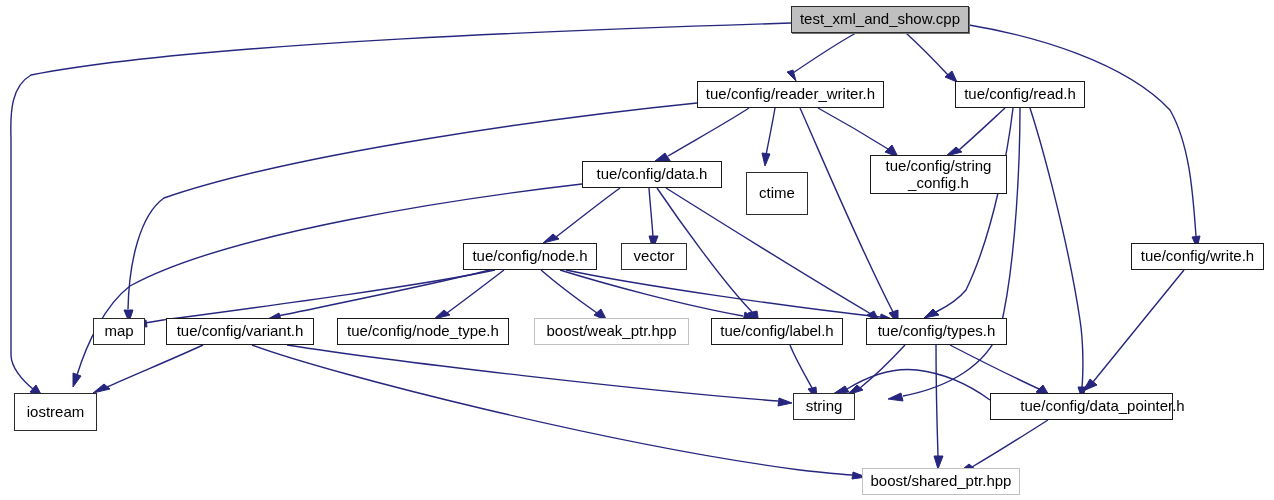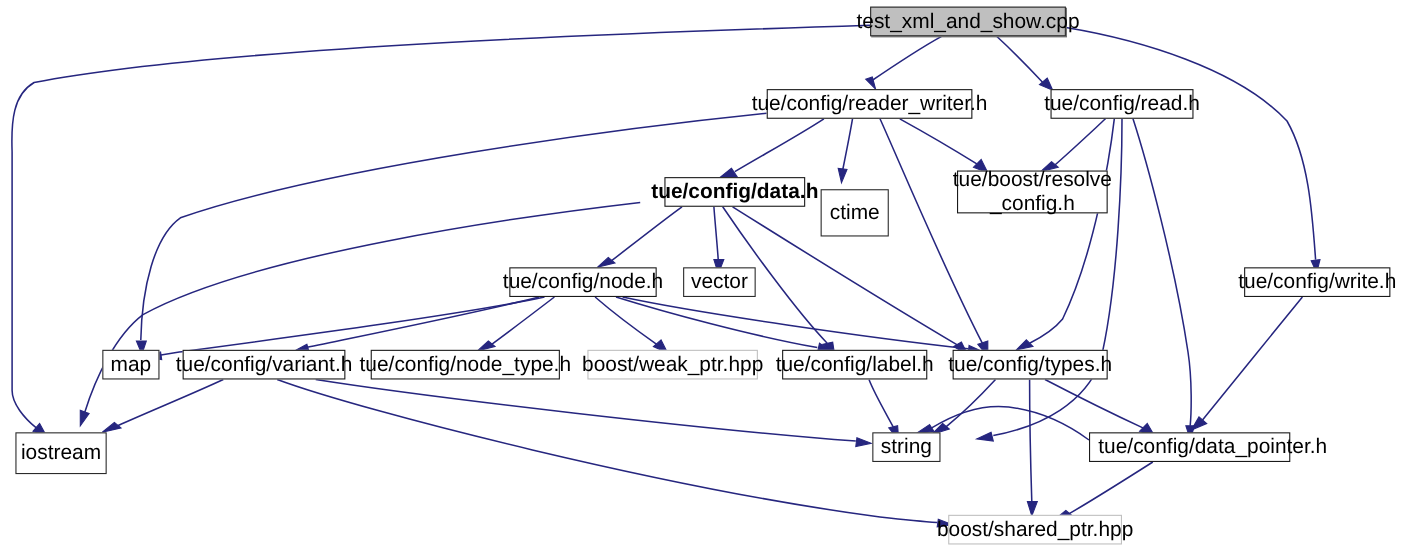--- a/index.html
+++ b/index.html
@@ -38,21 +38,21 @@
   }
   .node-box {
     position: absolute;
     box-sizing: border-box;
     display: flex;
     align-items: center;
     justify-content: center;
     text-align: center;
     line-height: 1.12;
     color: #000000;
-    font-size: 19px;
+    font-size: 15px;
     font-family: "Liberation Sans", sans-serif;
     white-space: pre;
     background: #ffffff;
     border: 1px solid #2b2b2b;
     z-index: 5;
     user-select: none;
   }
   .node-box.node-root {
     background: #bfbfbf;
     border: 1px solid #2b2b2b;
@@ -137,23 +137,23 @@
       <path class="edge-head" d="M1090,379 L1083,391 L1097,385 Z"></path>
       <path class="edge-path" d="M990,400 C975,389 950,374 917,370 C890,367 865,378 847,389"></path>
       <path class="edge-head" d="M845,386 L833,394 L849,392 Z"></path>
       <path class="edge-path" d="M1048,420 C1026,434 996,453 972,467"></path>
       <path class="edge-head" d="M969,464 L958,473 L975,469 Z"></path>
     </svg>
   <div id="node-layer">
       <div class="node-box node-root" style="left: 791px; top: 6px; width: 178px; height: 27px;"><span>test_xml_and_show.cpp</span></div>
       <div class="node-box node-strong" style="left: 697px; top: 81px; width: 187px; height: 27px;"><span>tue/config/reader_writer.h</span></div>
       <div class="node-box node-strong" style="left: 955px; top: 81px; width: 130px; height: 27px;"><span>tue/config/read.h</span></div>
-      <div class="node-box node-strong" style="left: 604px; top: 161px; width: 128px; height: 27px; font-weight: bold;"><span>tue/config/data.h</span></div>
+      <div class="node-box node-strong" style="left: 582px; top: 161px; width: 140px; height: 27px;"><span>tue/config/data.h</span></div>
       <div class="node-box" style="left: 734px; top: 172px; width: 62px; height: 43px; margin-left: 12px;"><span>ctime</span></div>
-      <div class="node-box node-strong" style="left: 870px; top: 155px; width: 137px; height: 39px;"><span>tue/boost/resolve
+      <div class="node-box node-strong" style="left: 870px; top: 155px; width: 137px; height: 39px;"><span>tue/config/string
 _config.h</span></div>
       <div class="node-box node-strong" style="left: 1131px; top: 243px; width: 133px; height: 27px;"><span>tue/config/write.h</span></div>
       <div class="node-box node-strong" style="left: 463px; top: 243px; width: 134px; height: 27px;"><span>tue/config/node.h</span></div>
       <div class="node-box" style="left: 621px; top: 243px; width: 66px; height: 27px;"><span>vector</span></div>
       <div class="node-box" style="left: 93px; top: 318px; width: 52px; height: 27px;"><span>map</span></div>
       <div class="node-box node-strong" style="left: 166px; top: 318px; width: 148px; height: 27px;"><span>tue/config/variant.h</span></div>
       <div class="node-box node-strong" style="left: 337px; top: 318px; width: 172px; height: 27px;"><span>tue/config/node_type.h</span></div>
       <div class="node-box node-external" style="left: 534px; top: 318px; width: 155px; height: 27px;"><span>boost/weak_ptr.hpp</span></div>
       <div class="node-box node-strong" style="left: 711px; top: 318px; width: 132px; height: 27px;"><span>tue/config/label.h</span></div>
       <div class="node-box node-strong" style="left: 866px; top: 318px; width: 141px; height: 27px;"><span>tue/config/types.h</span></div>

